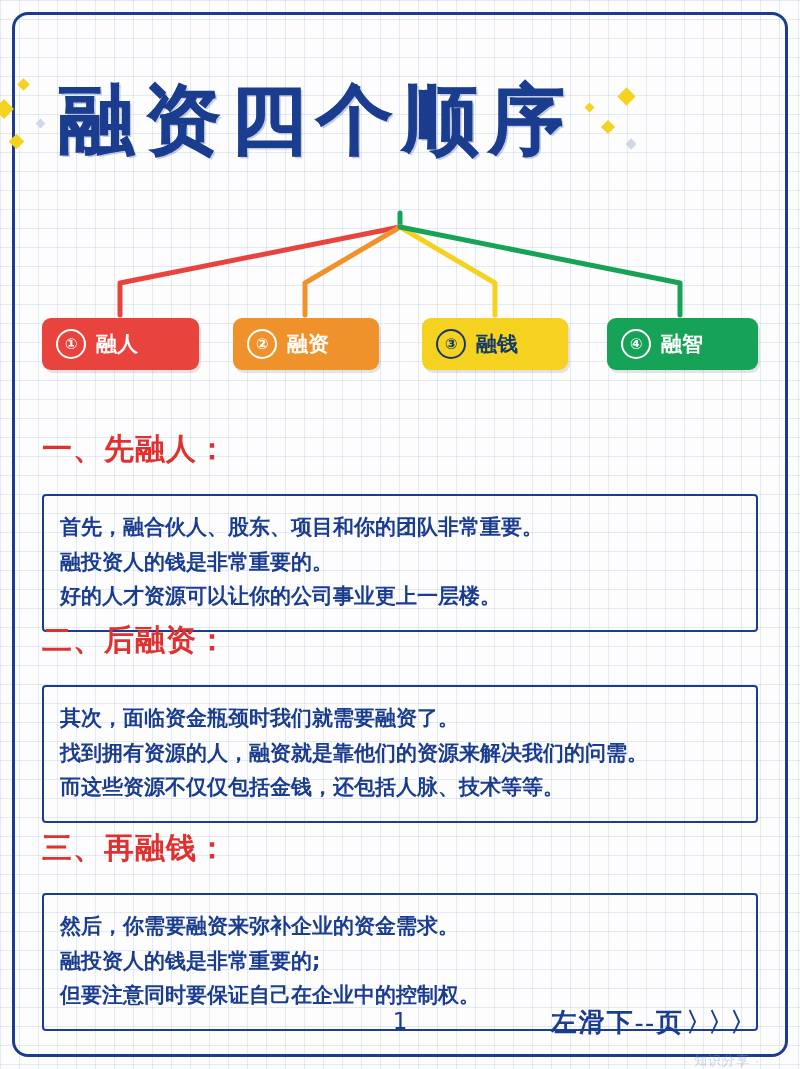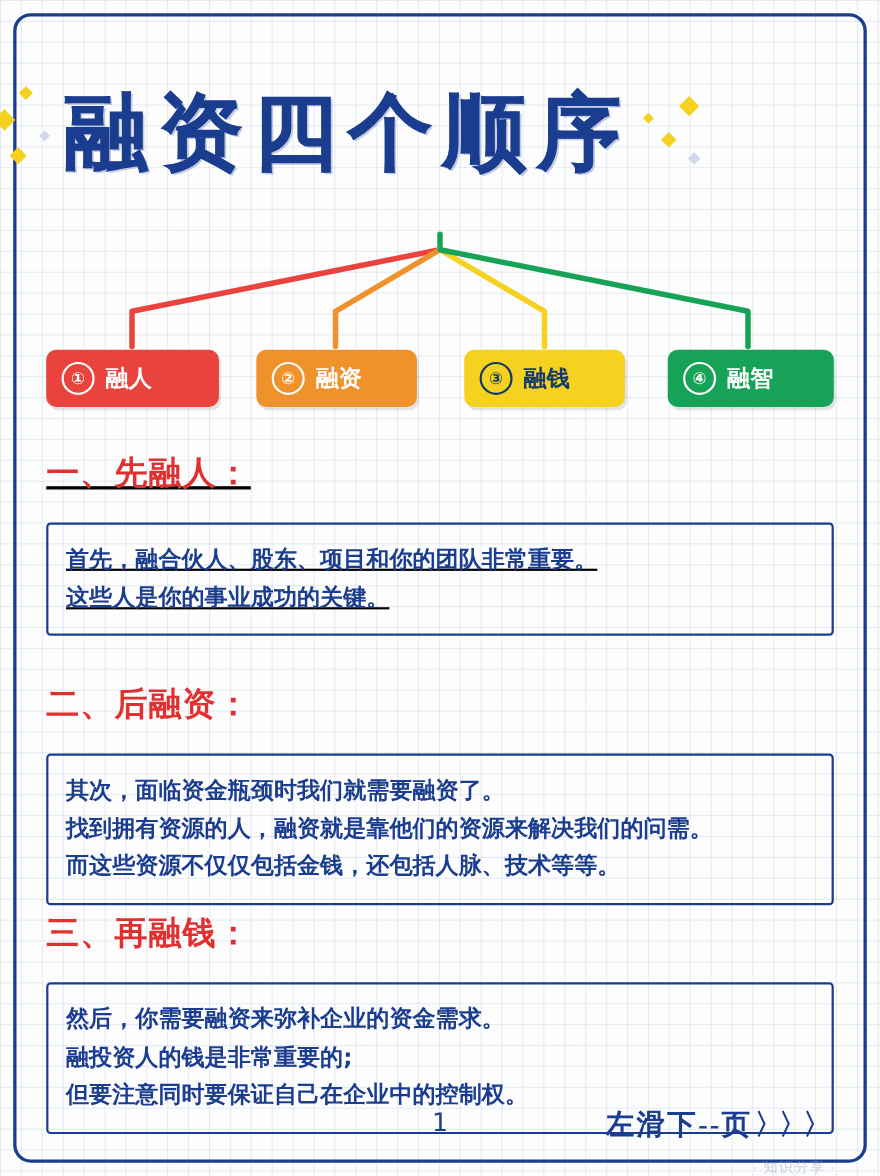--- a/index.html
+++ b/index.html
@@ -224,25 +224,26 @@
       <span class="num">③</span>
       <span class="lbl">融钱</span>
     </div>
 
     <div class="tag" style="left:607px; top:113px; width:151px; background:#17a357;">
       <span class="num">④</span>
       <span class="lbl">融智</span>
     </div>
   </div>
 
-  <div class="section" style="top:410px;text-decoration:underline;">
+  <div class="section" style="top:429px;">
     <div class="sec-head">一、先融人：</div>
     <div class="sec-box">
       <div class="sec-line">首先，融合伙人、股东、项目和你的团队非常重要。</div>
-      <div class="sec-line">这些人是你的事业成功的关键。</div>
+      <div class="sec-line">融投资人的钱是非常重要的。</div>
+      <div class="sec-line">好的人才资源可以让你的公司事业更上一层楼。</div>
     </div>
   </div>
 
   <div class="section" style="top:828px;">
     <div class="sec-head">三、再融钱：</div>
     <div class="sec-box">
       <div class="sec-line">然后，你需要融资来弥补企业的资金需求。</div>
       <div class="sec-line">融投资人的钱是非常重要的;</div>
       <div class="sec-line">但要注意同时要保证自己在企业中的控制权。</div>
     </div>

